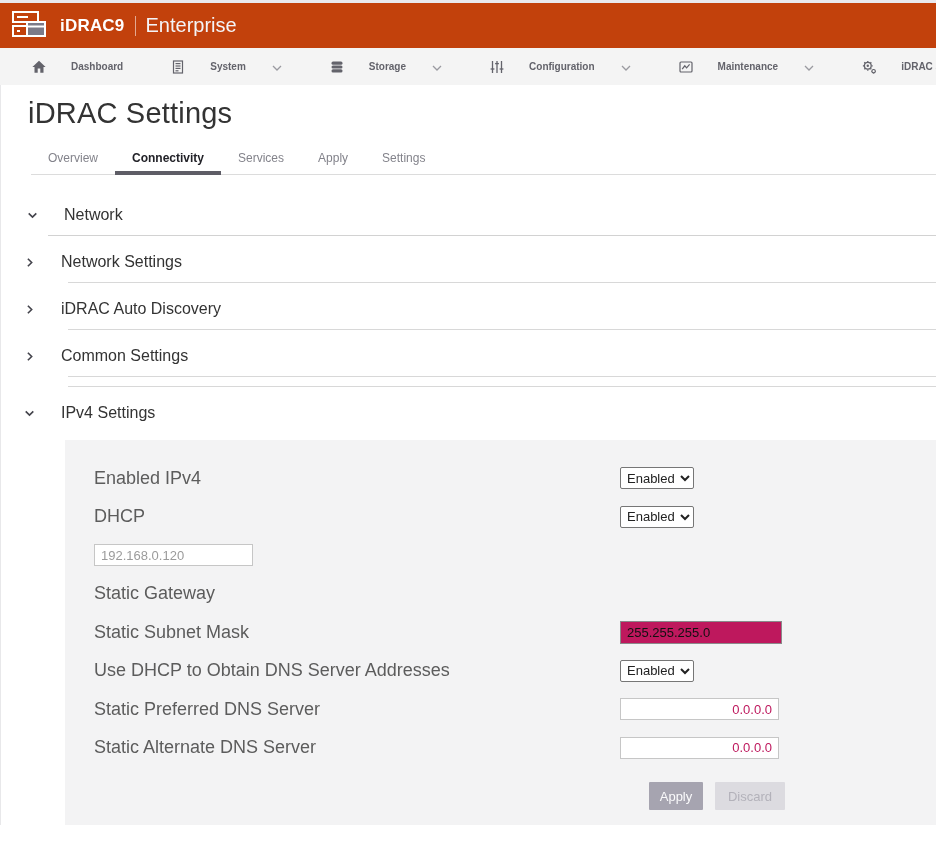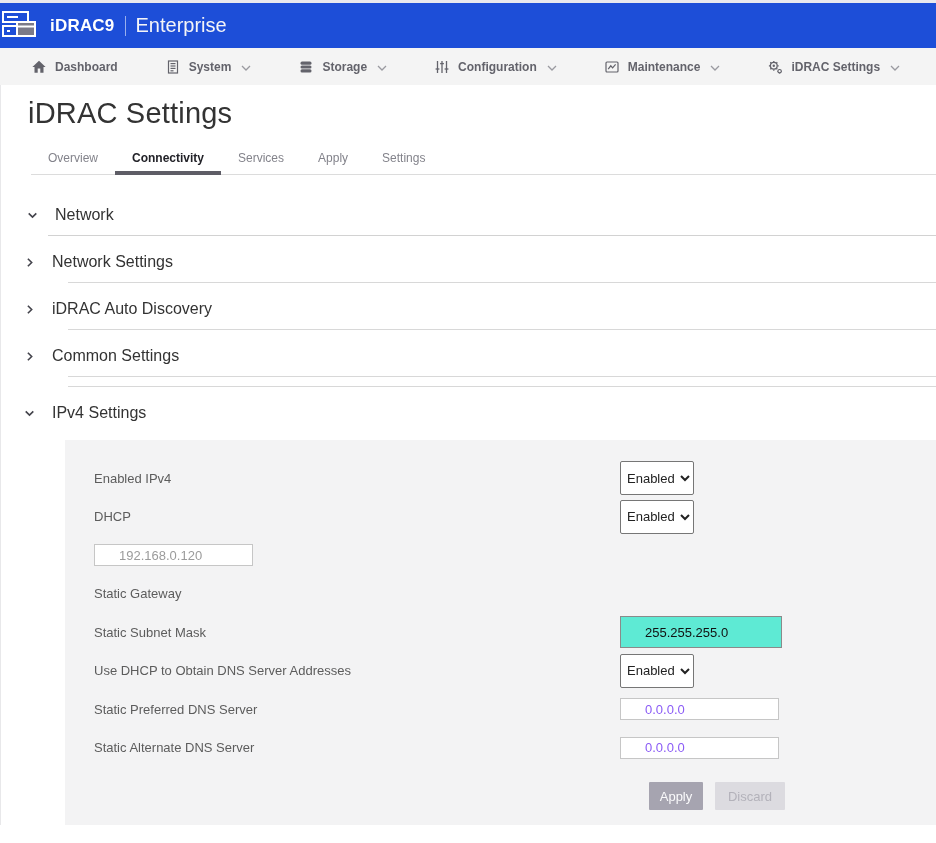--- a/index.html
+++ b/index.html
@@ -7,37 +7,37 @@
   body {
     font-family: "Liberation Sans", sans-serif;
     background: #ffffff;
     position: relative;
     overflow: hidden;
     color: #333;
   }
   
   .top-strip { height: 3px; background: #e9e9ee; }
   .brandbar {
-    height: 45px; background: #1d4ed8;
-    display: flex; align-items: center; 
+    height: 45px; background: #c2410c;
+    display: flex; align-items: center; padding-left: 10px;
   }
   .brand-logo { width: 40px; height: 36px; margin-right: 10px; }
   .brand-name { color: #ffffff; font-size: 17px; font-weight: 600; letter-spacing: .2px; }
   .brand-sep { width: 1px; height: 20px; background: rgba(255,255,255,.55); margin: 0 10px; }
   .brand-edition { color: #f4f4f7; font-size: 20px; font-weight: 300; }
 
   
   .mainnav {
     height: 37px; background: #f4f4f4;
     display: flex; align-items: center;
     padding-left: 31px; gap: 47px;
   }
   .nav-item {
-    display: flex; align-items: center; gap: 8px;
-    font-size: 12px; font-weight: 700; color: #63636b; cursor: pointer;
+    display: flex; align-items: center; gap: 24px;
+    font-size: 10px; font-weight: 700; color: #63636b; cursor: pointer;
     white-space: nowrap;
   }
   .nav-item .icon { display: inline-flex; width: 16px; height: 16px; }
   .nav-item .chev { display: inline-flex; margin-left: 2px; margin-top: 2px; }
 
   
   .content { position: relative; }
   .left-edge-line { position: absolute; left: 0; top: 0; bottom: 0; width: 1px; background: #e8e8ea; }
   .page-title {
     font-size: 29px; font-weight: 300; color: #333;
@@ -54,57 +54,57 @@
   .tab {
     padding: 0 17px; font-size: 12px; color: #83838b;
     display: flex; align-items: center; cursor: pointer;
     border-bottom: 4px solid transparent; position: relative; z-index: 1;
   }
   .tab.active { color: #222228; font-weight: 700; border-bottom-color: #5e5d66; }
 
   
   .sections { margin-top: 12px; }
   .sec-row {
-    display: flex; align-items: center; gap: 16px; cursor: pointer;
+    display: flex; align-items: center; gap: 25px; cursor: pointer;
   }
   .sec-row.level1 { padding: 17px 0 0 26px; font-size: 16px; color: #333; }
   .sec-row.level2 { padding: 15px 0 0 23px; font-size: 16px; color: #333; }
   .sec-label { line-height: 22px; }
   .divider { height: 1px; background: #d2d2d2; margin-top: 9px; }
   .divider.l1 { margin-left: 48px; }
   .divider.l2 { margin-left: 68px; background: #d8d8d8; }
   .chev-ico { display: inline-flex; width: 13px; height: 13px; }
 
   
   .panel {
     margin: 16px 0 0 65px; width: 871px; height: 385px;
     background: #f3f3f4; padding: 19px 0 16px 29px;
   }
   .form-row {
     display: grid; grid-template-columns: 526px auto;
     align-items: center; height: 38.5px;
   }
-  .form-label { font-size: 13px; color: #5c5c5c; }
+  .form-label { font-size: 18px; color: #5c5c5c; }
   select.ctl {
     font-family: "Liberation Sans", sans-serif;
-    font-size: 13px; color: #222; height: 34px; min-width: 71px;
+    font-size: 13px; color: #222; height: 22px; min-width: 71px;
     border: 1px solid #767676; background: #ffffff; border-radius: 2px;
     padding: 0 2px;
   }
   input.ctl {
     font-family: "Liberation Sans", sans-serif;
     font-size: 13px; width: 159px; height: 22px;
     border: 1px solid #c6c6c6; background: #ffffff;
-    padding: 0 24px; border-radius: 0;
+    padding: 0 6px; border-radius: 0;
   }
   input.ctl.dim { color: #9b9b9b; }
-  input.ctl.gray-val { color: #8b5cf6; }
+  input.ctl.gray-val { color: #be185d; text-align: right; }
   input.ctl.editing {
-    width: 162px; height: 32px; border: 1px solid #8a8a8a;
-    background: #5eead4; color: #111; font-weight: 400;
+    width: 162px; height: 23px; border: 1px solid #8a8a8a;
+    background: #be185d; color: #111; font-weight: 400;
   }
   .btn-row { margin-top: 15px; display: flex; gap: 12px; }
   .btn {
     height: 28px; border: none; font-family: "Liberation Sans", sans-serif;
     font-size: 13px; border-radius: 1px; cursor: pointer;
   }
   .btn.apply { width: 54px; background: #a6a4b0; color: #fbfbfc; }
   .btn.discard { width: 70px; background: #dcdbe0; color: #b3b2ba; cursor: default; }
 </style>
 </head>

